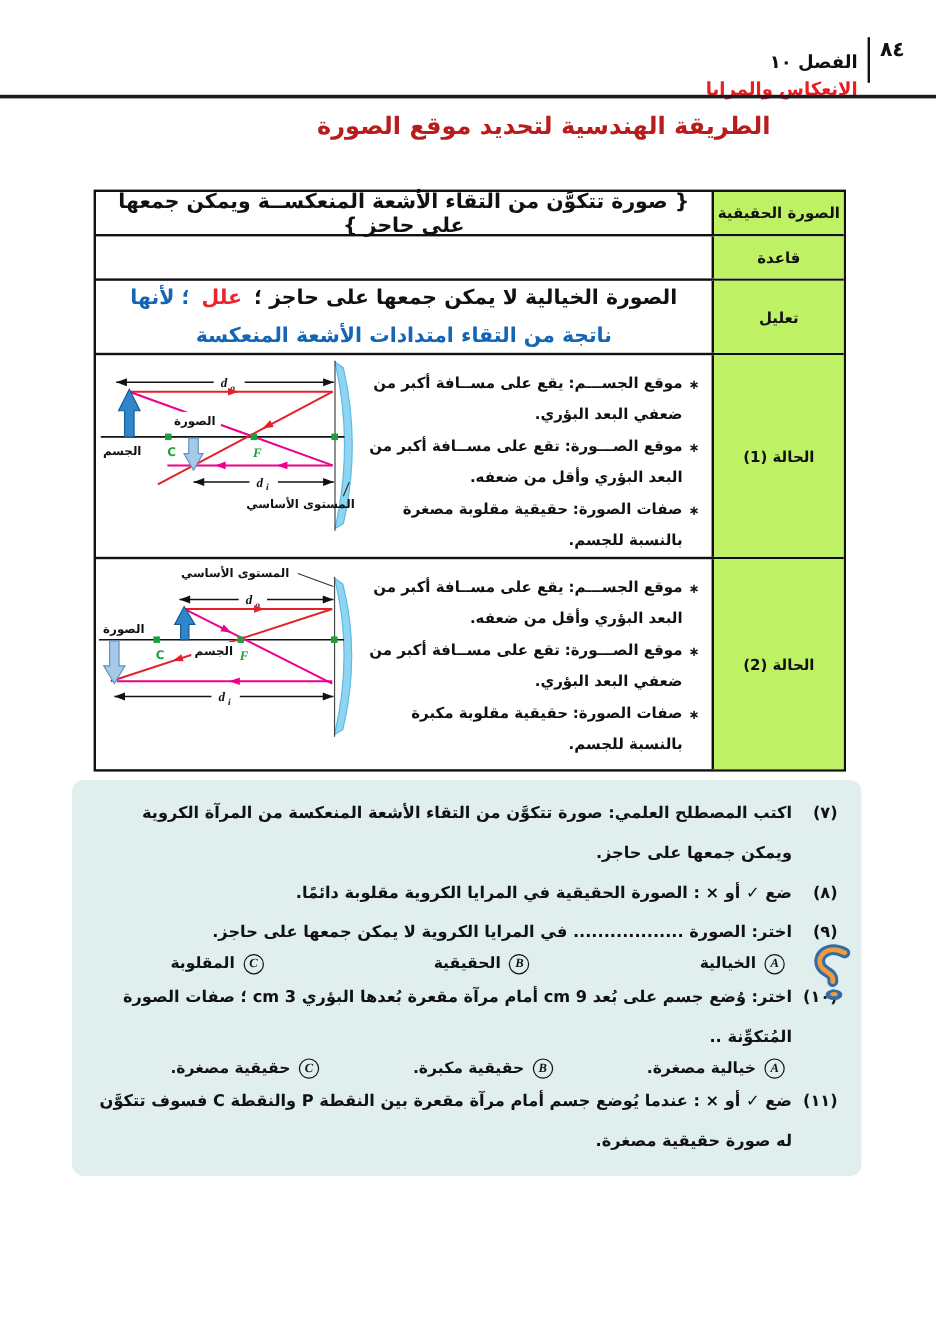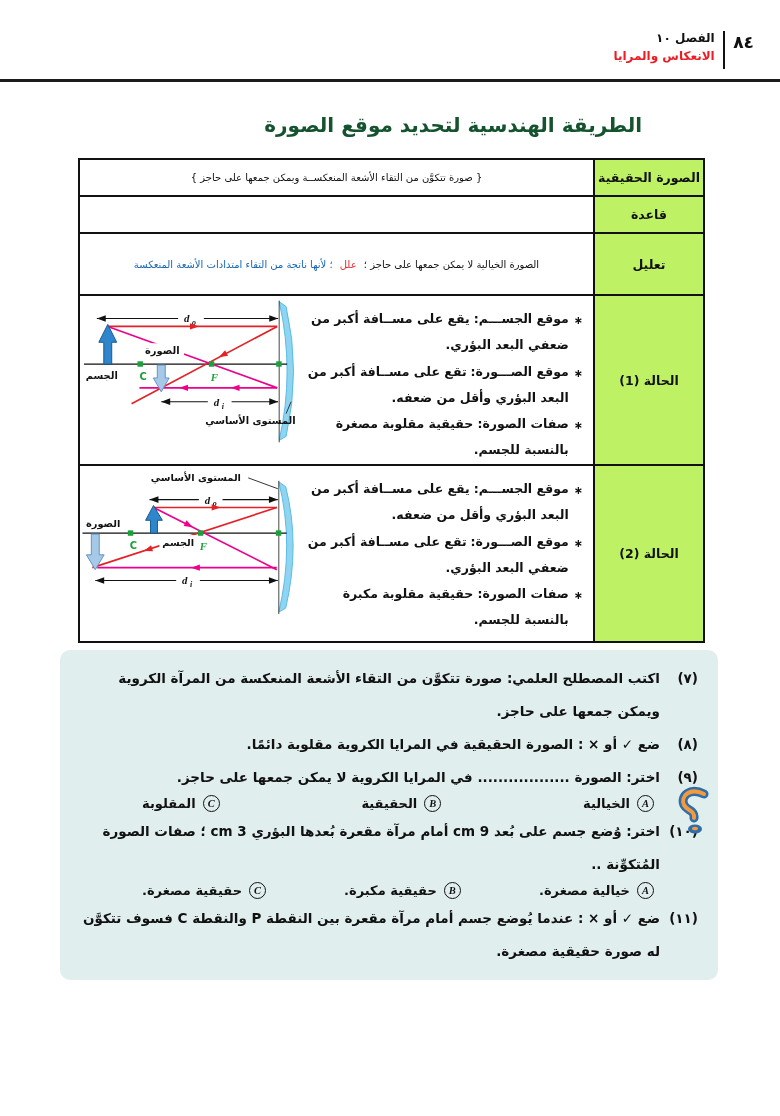--- a/index.html
+++ b/index.html
@@ -2,34 +2,34 @@
 <html lang="ar"><head>
 <meta charset="utf-8">
 <style>
   html,body{margin:0;padding:0;background:#fff;}
   .page{position:relative;width:780px;height:1116px;background:#fff;overflow:hidden;
         font-family:"DejaVu Sans",sans-serif;direction:rtl;color:#111;}
   
   .hdr{position:absolute;top:31px;right:26px;display:flex;gap:8px;align-items:flex-start;}
   .pagenum{font-size:17px;font-weight:700;line-height:1.1;padding-top:2px;}
   .hdr-div{width:2.5px;height:38px;background:#111;}
-  .hdr-col{display:flex;flex-direction:column;gap:4px;font-size:12px;font-weight:700;}
+  .hdr-col{display:flex;flex-direction:column;gap:4px;font-size:15px;font-weight:700;margin-top:12px;}
   .hdr-red{color:#ed1c24;}
   .rule{position:absolute;left:0;top:79px;width:780px;height:3px;background:#1c1c1c;}
   
-  .stitle{position:absolute;top:113px;right:138px;font-size:20px;font-weight:700;color:#14532d;letter-spacing:-0.3px;}
+  .stitle{position:absolute;top:93px;right:138px;font-size:20px;font-weight:700;color:#b91c1c;letter-spacing:-0.3px;}
   
   .tbl{position:absolute;top:158px;left:78px;width:627px;border:2px solid #111;box-sizing:border-box;background:#fff;}
   .trow{display:flex;border-bottom:2px solid #111;box-sizing:border-box;}
   .trow:last-child{border-bottom:none;}
   .r1{height:37px}.r2{height:37px}.r3{height:62px}.r4{height:170px}.r5{height:175px}
   .tcell-h{width:110px;background:#bef264;border-left:2px solid #111;display:flex;align-items:center;justify-content:center;
            font-size:12.5px;font-weight:700;text-align:center;box-sizing:border-box;padding:2px;}
   .tcell-c{flex:1;display:flex;align-items:center;justify-content:center;padding:2px 10px;
-           font-size:10px;font-weight:400;text-align:center;box-sizing:border-box;}
+           font-size:17px;font-weight:700;text-align:center;box-sizing:border-box;}
   .reason{line-height:1.9;}
   .blue{color:#1465b3;} .redw{color:#e8262d;margin:0 4px;text-align:right;}
   .case-content{flex:1;display:flex;box-sizing:border-box;padding:0;}
   .bullets{flex:1;padding:10px 10px 2px 2px;}
   .bullet{display:flex;font-size:12.5px;font-weight:700;line-height:2.1;text-align:right;}
   .bullet .mark{margin-left:5px;font-size:11px;padding-top:3px;}
   .blabel{margin-left:4px;text-align:center;}
   .diag{width:220px;position:relative;padding:2px 2px 0 0;box-sizing:border-box;}
   .dsvg{width:216px;height:148px;display:block;direction:ltr;}
   .dim{font-family:"Liberation Serif","DejaVu Serif",serif;font-style:italic;font-weight:700;font-size:11px;fill:#111;}

